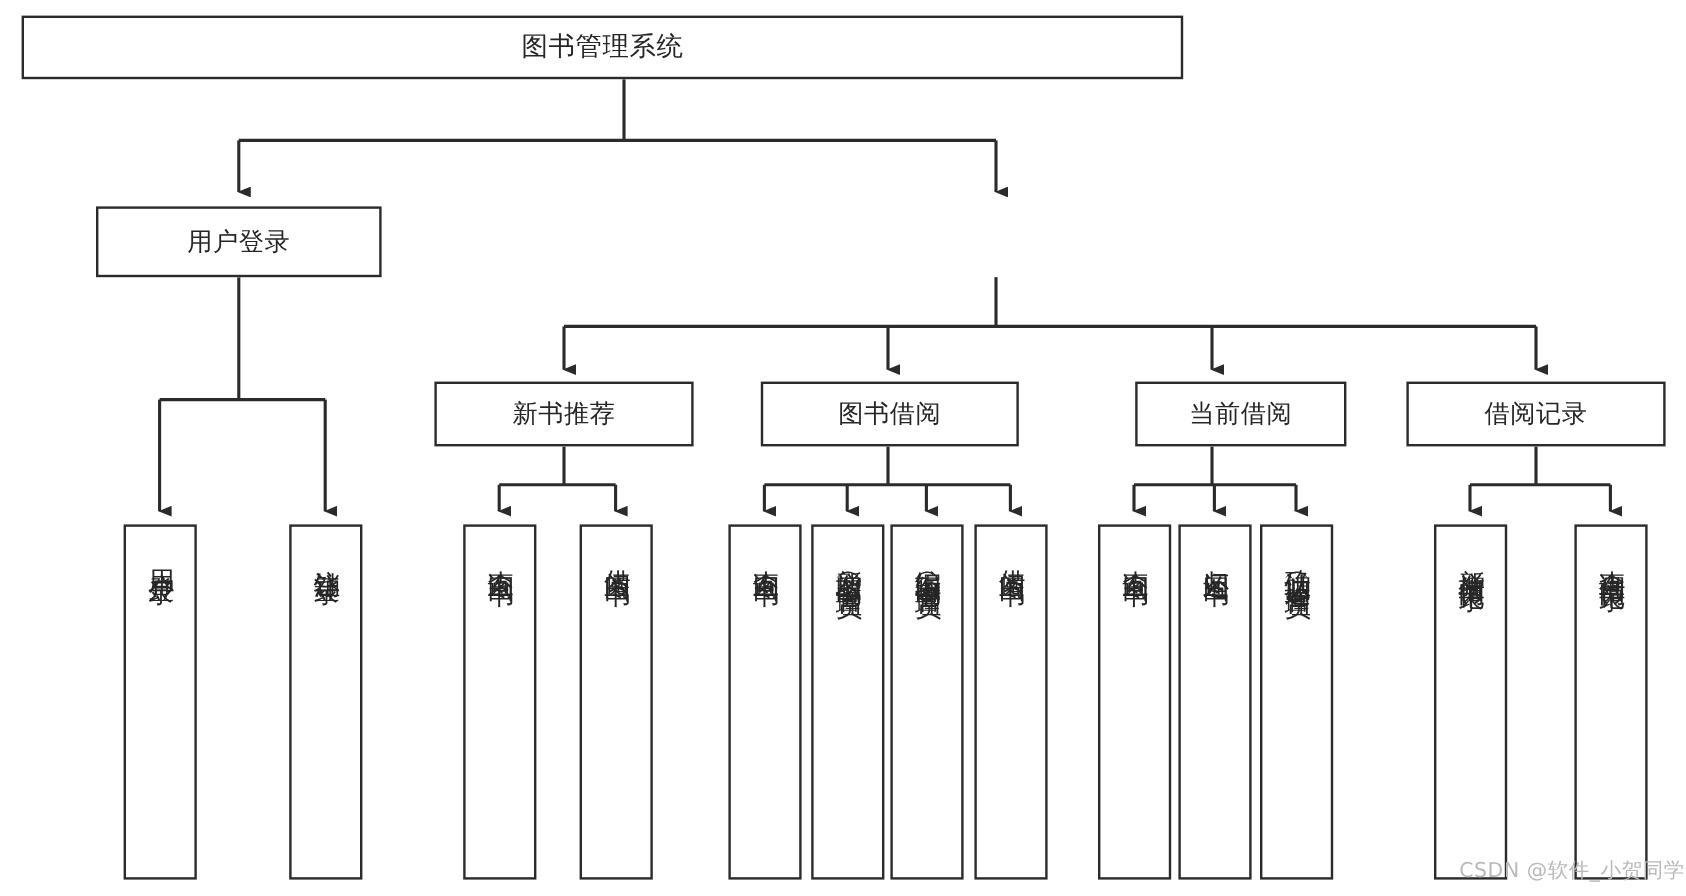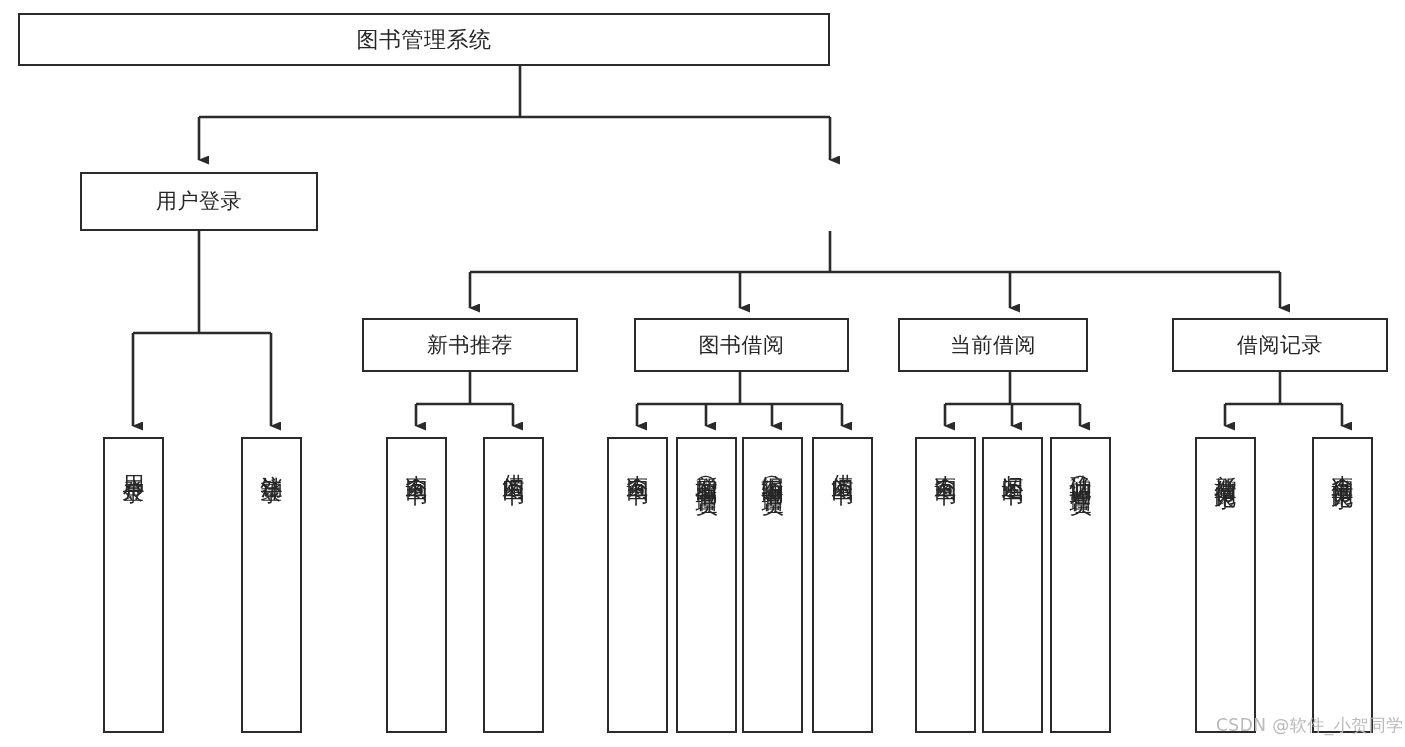--- a/index.html
+++ b/index.html
@@ -113,35 +113,35 @@
       <path d="M1012,404 L1012,426" marker-end="url(#arrow)"></path>
       <path d="M1080,404 L1080,426" marker-end="url(#arrow)"></path>
 
       <path d="M1280,372 L1280,404"></path>
       <path d="M1225,404 L1342,404"></path>
       <path d="M1225,404 L1225,426" marker-end="url(#arrow)"></path>
       <path d="M1342,404 L1342,426" marker-end="url(#arrow)"></path>
     </g>
   </svg>
 
-  <div class="node horiz root" style="left:18px; top:13px; width:812px; height:53px;">
+  <div class="node horiz root" style="left:18px; top:13px; width:968px; height:53px;">
     <span class="label">图书管理系统</span>
   </div>
 
   <div class="node horiz" style="left:80px; top:172px; width:238px; height:59px;">
     <span class="label">用户登录</span>
   </div>
 
   <div class="node horiz" style="left:634px; top:318px; width:215px; height:54px;">
     <span class="label">图书借阅</span>
   </div>
   <div class="node horiz" style="left:362px; top:318px; width:216px; height:54px;">
     <span class="label">新书推荐</span>
   </div>
-  <div class="node horiz" style="left:898px; top:318px; width:190px; height:54px;">
+  <div class="node horiz" style="left:946px; top:318px; width:176px; height:54px;">
     <span class="label">当前借阅</span>
   </div>
   <div class="node horiz" style="left:1172px; top:318px; width:216px; height:54px;align-items:center;">
     <span class="label">借阅记录</span>
   </div>
 
   <div class="node vert" style="left:103px; top:437px; width:61px; height:296px;">
     <span class="label">用户登录</span>
   </div>
   <div class="node vert" style="left:241px; top:437px; width:61px; height:296px;">

